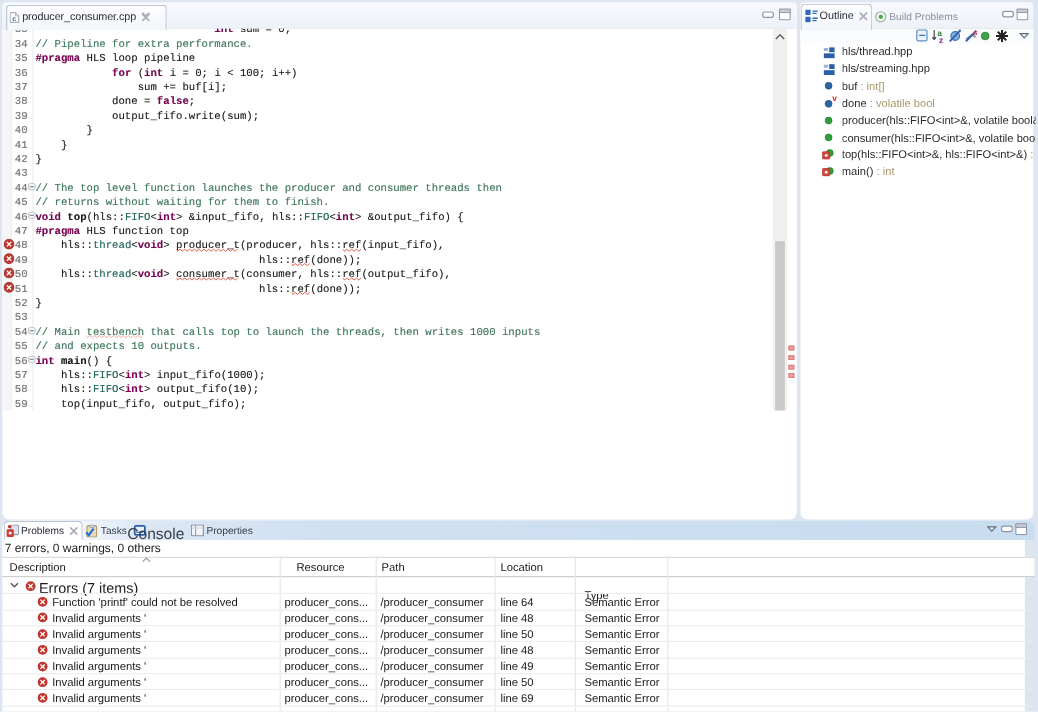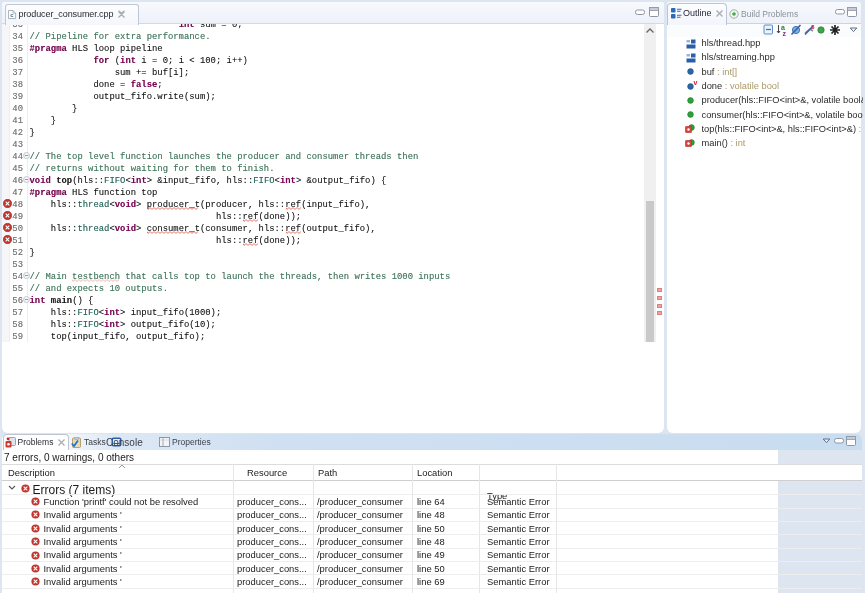--- a/index.html
+++ b/index.html
@@ -285,21 +285,21 @@
 <div class="abs" style="left:34.5px;top:121.9px;width:161px;font-size:9.3px;color:#2b2b2b;white-space:nowrap;overflow:hidden;">top(hls::FIFO&lt;int&gt;&amp;, hls::FIFO&lt;int&gt;&amp;)<span style="color:#ab9a68;"> : vo</span></div>
 <svg class="icon" style="left:21px;top:136.70000000000002px" width="7" height="7" viewBox="0 0 7 7">
       <circle cx="3.5" cy="3.5" r="2.9" fill="#2f9e3c" stroke="#1f7a2a" stroke-width="0.5"></circle>
     </svg>
 <svg class="icon" style="left:17.5px;top:138.4px" width="7" height="7" viewBox="0 0 7 7">
       <rect x="0.3" y="0.3" width="6.4" height="6.4" rx="1.2" fill="#d8433b" stroke="#a82e28" stroke-width="0.5"></rect>
       <circle cx="3.5" cy="3.5" r="1.2" fill="#fff"></circle>
     </svg>
 <div class="abs" style="left:34.5px;top:136.20000000000002px;width:161px;font-size:9.3px;color:#2b2b2b;white-space:nowrap;overflow:hidden;">main()<span style="color:#ab9a68;"> : int</span></div>
 </div>
-<div class="part" style="left:2px; top:434px; width:776px; height:159px; border-radius:6px 6px 0 0;">
+<div class="part" style="left:2px; top:434px; width:852px; height:159px; border-radius:6px 6px 0 0;">
 <div class="abs" style="left:0;top:0;width:860px;height:16px;background:linear-gradient(to right,#fdfdfe 5%,#dde8f5 13%,#cfe0f2 32%,#c9ddf0 100%);border-radius:6px 6px 0 0;"></div>
 <div class="abs" style="left:1px;top:0px;width:66px;height:16px;background:#fff;border:1px solid #bcc5d4;border-bottom:none;border-radius:4px 4px 0 0;z-index:3;"></div>
 <svg class="icon" style="left:3px;top:3px;z-index:4" width="11" height="11" viewBox="0 0 11 11">
 <rect x="4" y="0.5" width="6.5" height="8" rx="1" fill="#dde4ee" stroke="#8d9aad" stroke-width="0.9"></rect>
 <circle cx="3" cy="1.8" r="1.4" fill="#cc2222"></circle>
 <rect x="0.5" y="4" width="6" height="6.5" rx="1" fill="#cd3b33"></rect>
 <circle cx="3.5" cy="7.2" r="1.3" fill="#fff"></circle>
     </svg>
 <div class="abs tabtxt" style="left:15.5px;top:3px;z-index:4;font-size:8.5px;">Problems</div>
 <svg class="icon" style="left:55px;top:4px;z-index:4" width="9" height="9" viewBox="0 0 9 9">
@@ -309,21 +309,21 @@
 <rect x="1.5" y="1" width="8" height="9.5" rx="1" fill="#e8d9b8" stroke="#b09a60" stroke-width="0.9"></rect>
 <rect x="3.5" y="0.3" width="4" height="2.2" rx="0.8" fill="#c8cedd" stroke="#8d9aad" stroke-width="0.6"></rect>
 <path d="M0.8 6.5 L3 9 L7 3.5" stroke="#2277cc" stroke-width="1.8" fill="none"></path>
     </svg>
 <div class="abs tabtxt" style="left:82px;top:3px;color:#3a3f4a;font-size:8.5px;">Tasks</div>
 <svg class="icon" style="left:109px;top:3px" width="11" height="10" viewBox="0 0 11 10">
 <rect x="0.5" y="0.5" width="10" height="9" rx="2" fill="#2b5ea8"></rect>
 <rect x="2" y="2" width="7" height="6" rx="0.5" fill="#e8eef8"></rect>
 <path d="M2.5 6.5 H8.5" stroke="#2b5ea8" stroke-width="1"></path>
     </svg>
-<div class="abs tabtxt" style="left:104px;top:3px;color:#3a3f4a;font-size:10px;">Console</div>
+<div class="abs tabtxt" style="left:104px;top:3px;color:#3a3f4a;font-size:13px;">Console</div>
 <svg class="icon" style="left:157px;top:3px" width="11" height="10" viewBox="0 0 11 10">
 <rect x="0.5" y="0.5" width="10" height="9" fill="#f2f4f7" stroke="#8d96a5" stroke-width="1"></rect>
 <path d="M4 0.5 V9.5" stroke="#8d96a5" stroke-width="0.8"></path>
 <path d="M0.5 3 H10.5" stroke="#c8cdd6" stroke-width="0.7"></path>
     </svg>
 <div class="abs tabtxt" style="left:170px;top:3px;color:#3a3f4a;font-size:8.5px;">Properties</div>
 <svg class="icon" style="left:820px;top:3.5px" width="9" height="6" viewBox="0 0 9 6">
       <path d="M1.2 1 L4.5 4.6 L7.8 1 Z" fill="#eef3f9" stroke="#5f6d7d" stroke-width="1"></path>
     </svg>
 <svg class="icon" style="left:832px;top:3px" width="10" height="8" viewBox="0 0 10 8">

